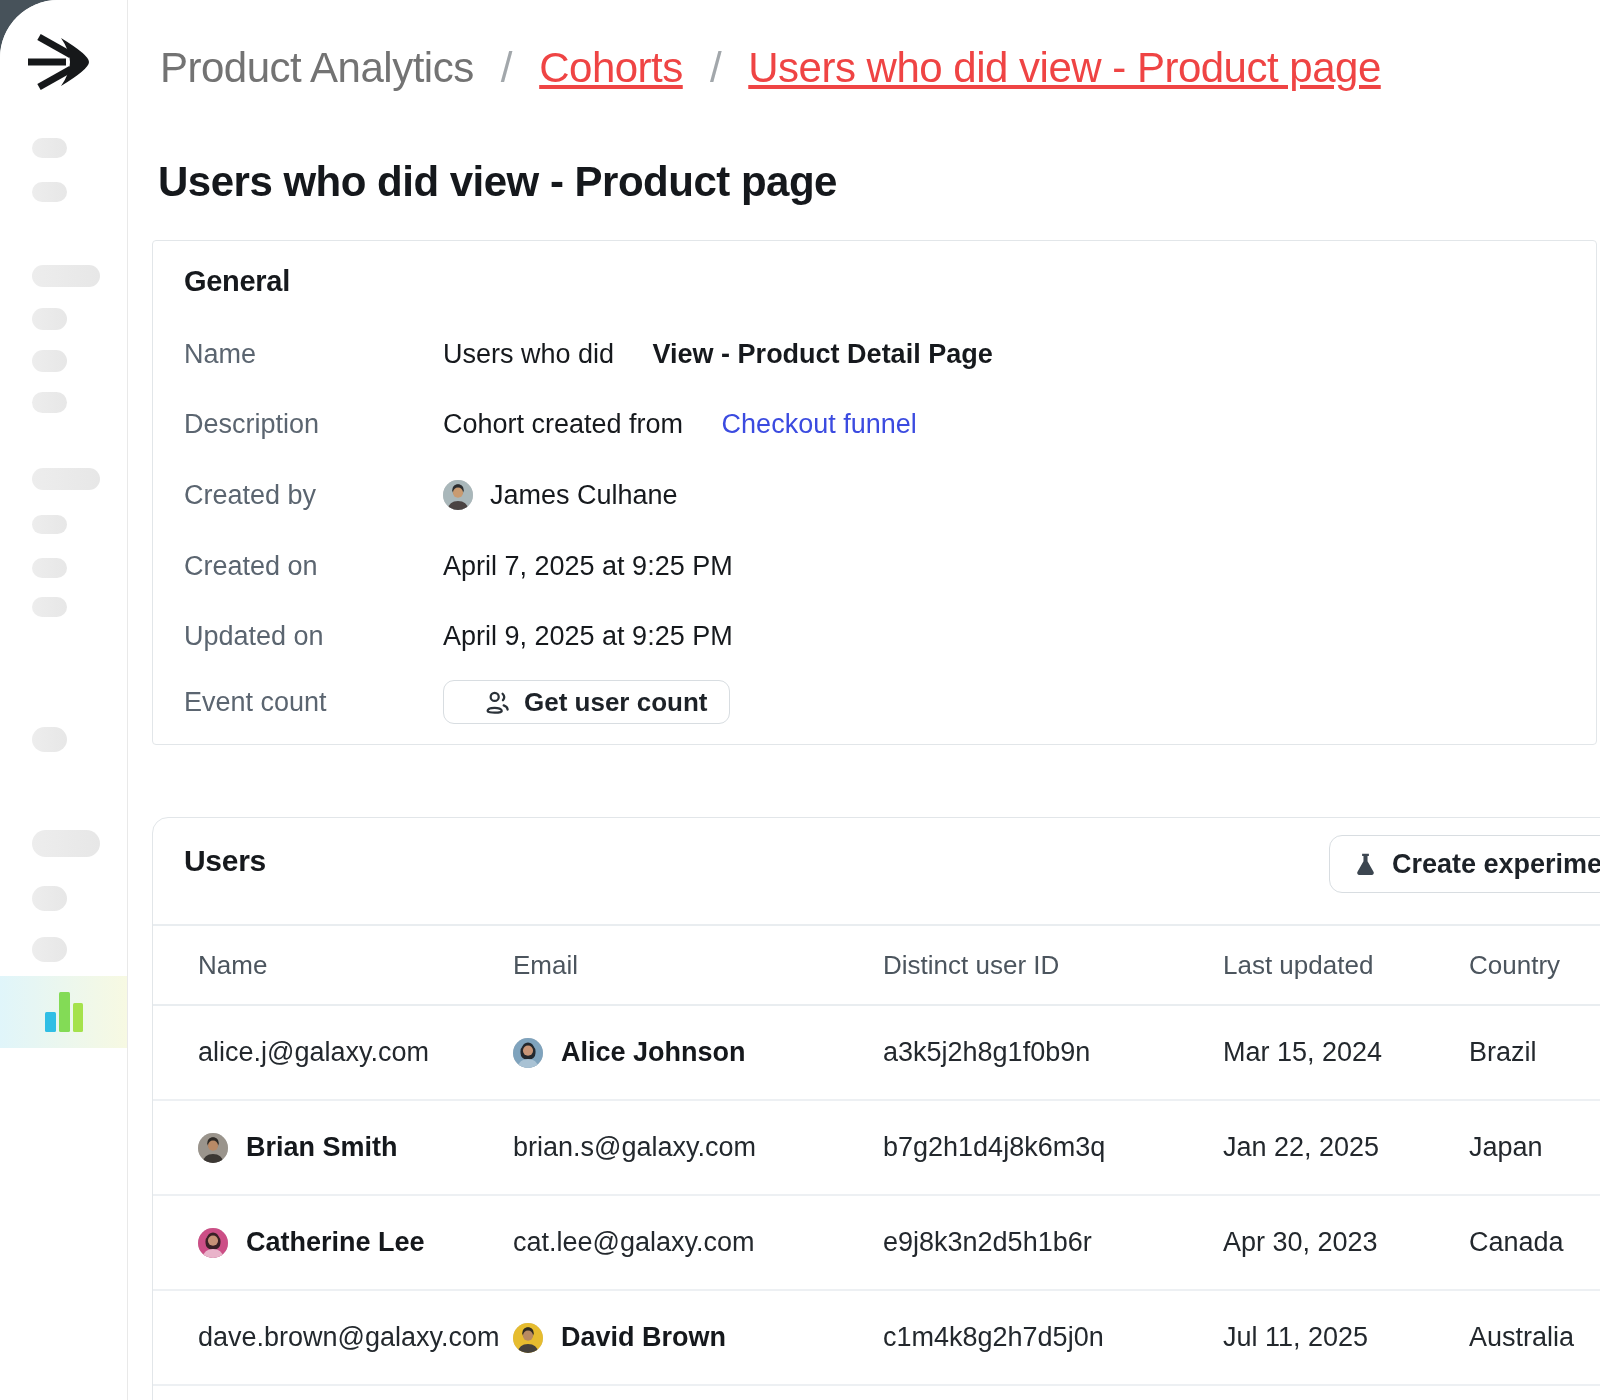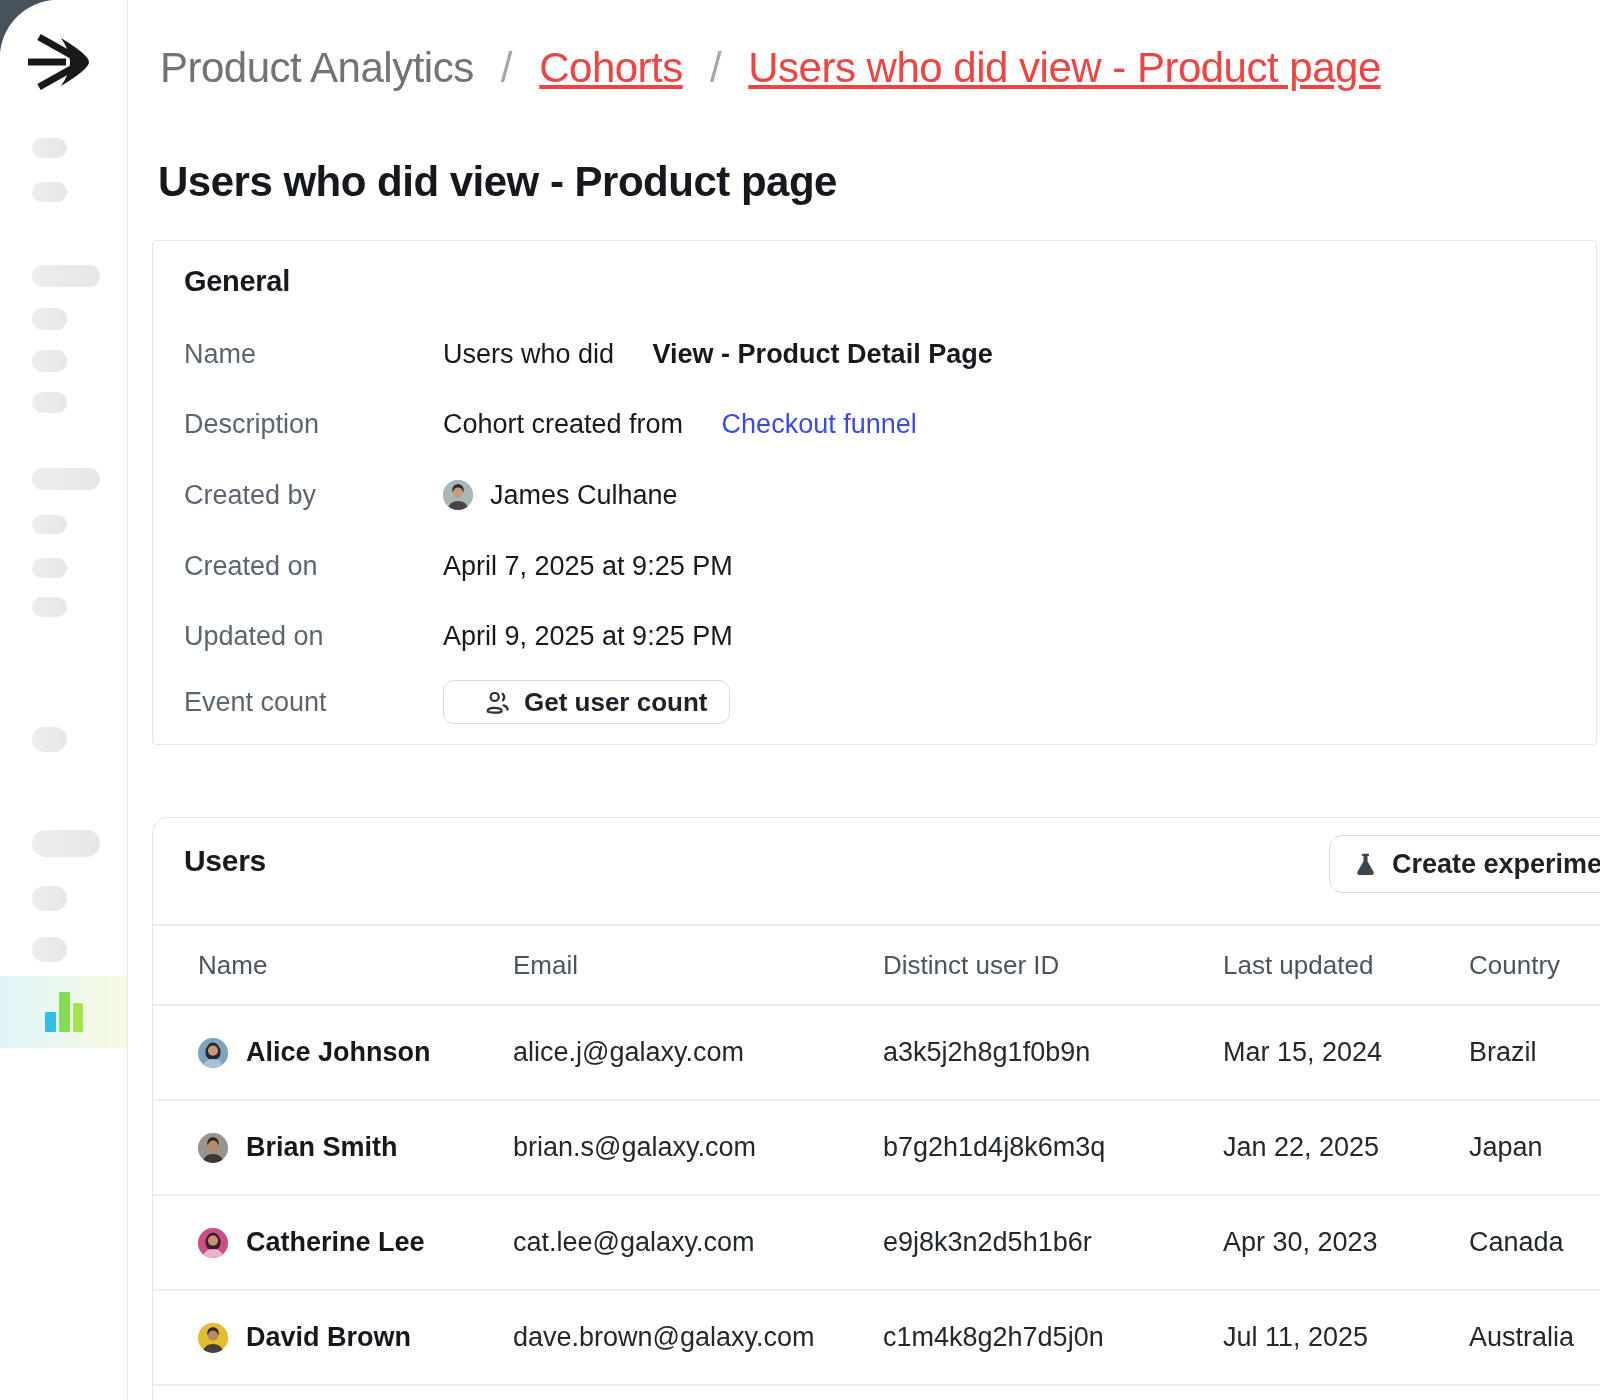--- a/index.html
+++ b/index.html
@@ -219,33 +219,33 @@
       <div class="thead tgrid">
         <span>Name</span>
         <span>Email</span>
         <span>Distinct user ID</span>
         <span>Last updated</span>
         <span>Country</span>
       </div>
 
       <div class="rows" id="rows">
   <div class="trow tgrid">
+    <span class="cell em">alice.j@galaxy.com</span>
     <span class="cell cell-name">
       <span class="avatar">
                 <svg viewBox="0 0 32 32" width="100%" height="100%" style="display:block">
                   <rect width="32" height="32" fill="#7fa3bd"></rect>
                   <rect x="8" y="7" width="16" height="16" rx="7" fill="#23282e"></rect>
                   <circle cx="16" cy="10.8" r="6.1" fill="#23282e"></circle>
                   <circle cx="16" cy="13.4" r="5.4" fill="#c89577"></circle>
                   <path d="M4.5,32 Q6.5,22.5 16,22.5 Q25.5,22.5 27.5,32 Z" fill="#a9c2d4"></path>
                 </svg>
               </span>
       <span class="nm">Alice Johnson</span>
     </span>
-    <span class="cell em">alice.j@galaxy.com</span>
     <span class="cell id">a3k5j2h8g1f0b9n</span>
     <span class="cell lu">Mar 15, 2024</span>
     <span class="cell co">Brazil</span>
   </div>
 
   <div class="trow tgrid">
     <span class="cell cell-name">
       <span class="avatar">
                 <svg viewBox="0 0 32 32" width="100%" height="100%" style="display:block">
                   <rect width="32" height="32" fill="#9a948c"></rect>
@@ -276,33 +276,33 @@
               </span>
       <span class="nm">Catherine Lee</span>
     </span>
     <span class="cell em">cat.lee@galaxy.com</span>
     <span class="cell id">e9j8k3n2d5h1b6r</span>
     <span class="cell lu">Apr 30, 2023</span>
     <span class="cell co">Canada</span>
   </div>
 
   <div class="trow tgrid">
+    <span class="cell em">dave.brown@galaxy.com</span>
     <span class="cell cell-name">
       <span class="avatar">
                 <svg viewBox="0 0 32 32" width="100%" height="100%" style="display:block">
                   <rect width="32" height="32" fill="#e6bc2f"></rect>
                   <circle cx="16" cy="10.8" r="6.1" fill="#2f2b22"></circle>
                   <circle cx="16" cy="13.4" r="5.4" fill="#b88a62"></circle>
                   <path d="M10.6,11.5 a5.4,5.4 0 0 1 10.8,0 l0,-2 a5.4,5 0 0 0 -10.8,0 z" fill="#2f2b22"></path>
                   <path d="M4.5,32 Q6.5,22.5 16,22.5 Q25.5,22.5 27.5,32 Z" fill="#45413b"></path>
                 </svg>
               </span>
       <span class="nm">David Brown</span>
     </span>
-    <span class="cell em">dave.brown@galaxy.com</span>
     <span class="cell id">c1m4k8g2h7d5j0n</span>
     <span class="cell lu">Jul 11, 2025</span>
     <span class="cell co">Australia</span>
   </div>
 </div>
     </div>
   </div>
 </div>
 
 </body></html>

